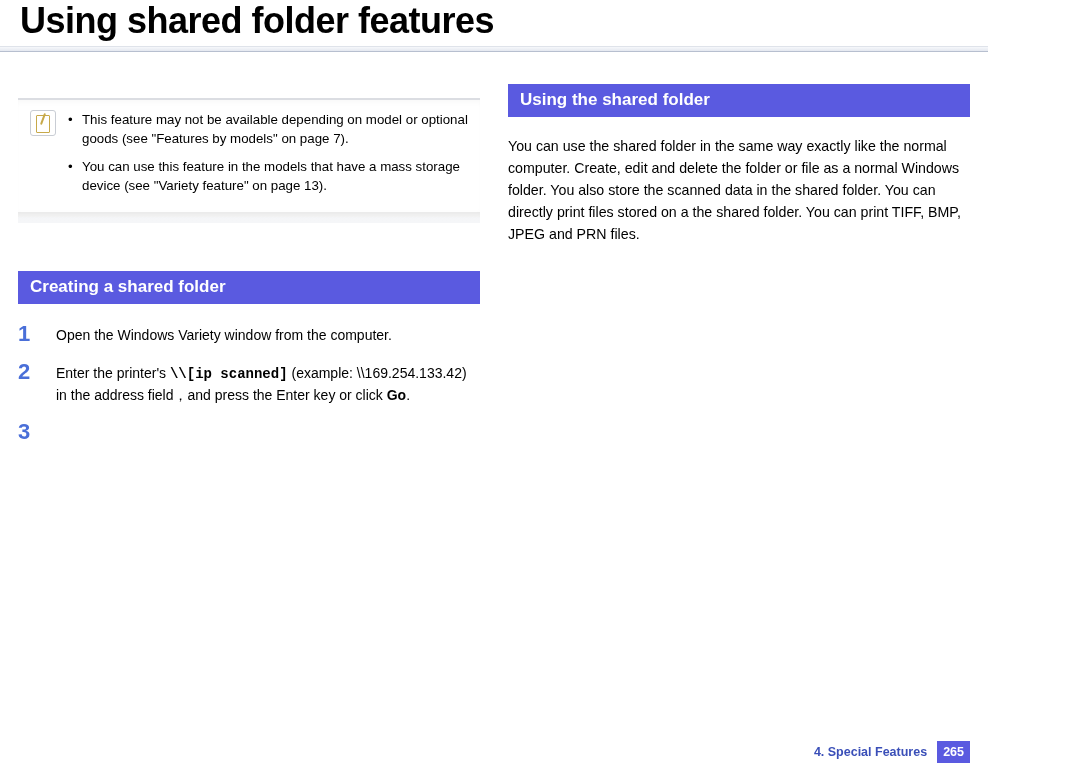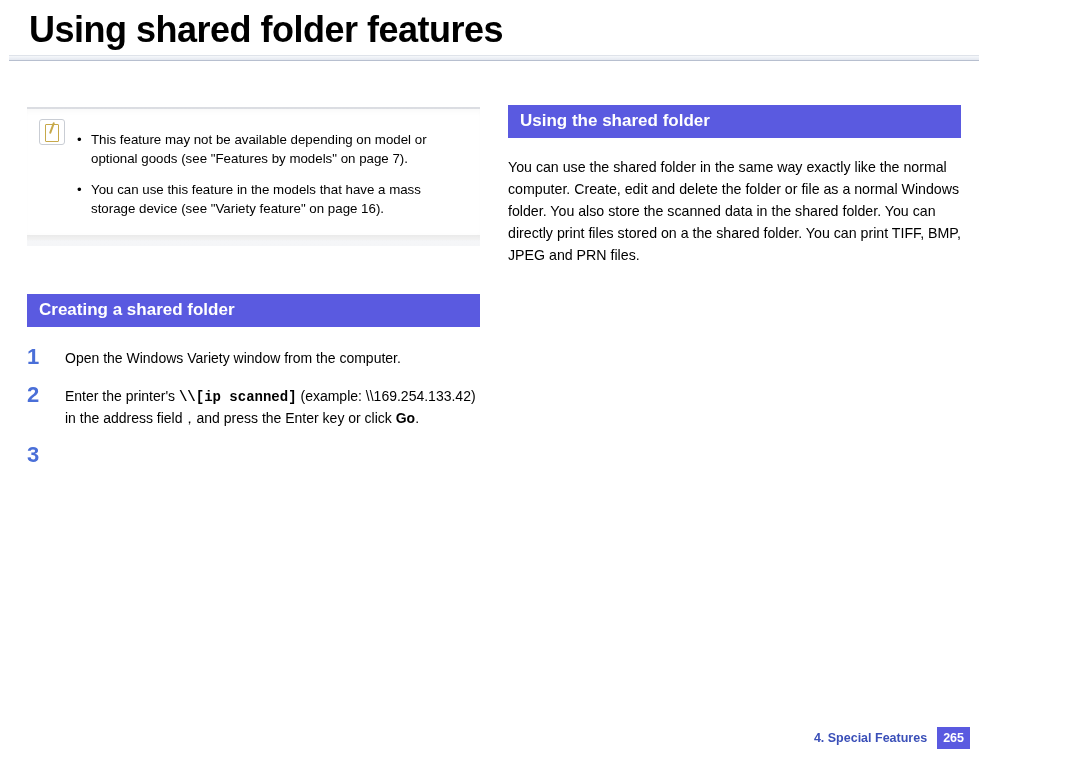--- a/index.html
+++ b/index.html
@@ -1,47 +1,47 @@
 <!DOCTYPE html>
 <html><head>
 <meta charset="utf-8">
 <style>
   * { box-sizing: border-box; margin: 0; padding: 0; }
   html, body { width: 1080px; height: 763px; font-family: "Segoe UI", "Myriad Pro", Arial, sans-serif; color: #000; background: #fff; }
-  .page { width: 988px; height: 763px; position: relative; padding: 9px; }
+  .page { width: 988px; height: 763px; position: relative; padding: 0; }
 
   .title-bar { padding: 0 0 0 20px; }
   .title { font-size: 36px; font-weight: 700; letter-spacing: -0.5px; }
   .title-underline { height: 6px; margin-top: 4px; border-top: 1px solid #dfe3ea; border-bottom: 1px solid #b7bfcf; background: linear-gradient(#f6f8fb, #e4e8f0); }
 
   .content { display: flex; padding: 28px 18px 0 18px; gap: 28px; }
   .col { flex: 1 1 50%; }
 
   .body-text { font-size: 14.2px; line-height: 1.55; }
 
   .note-box { margin-top: 18px; border-top: 2px solid #e6e8ec; border-bottom: 6px solid transparent; border-image: linear-gradient(#dbdde2,#f5f6f8) 1; padding: 10px 12px 14px 12px; position: relative; box-shadow: inset 0 -6px 6px -4px rgba(0,0,0,0.05), inset 0 6px 6px -4px rgba(0,0,0,0.03); }
   .note-box::after { content:""; position:absolute; left:0; right:0; bottom:-1px; height:6px; background: linear-gradient(rgba(0,0,0,0.08), rgba(0,0,0,0)); }
   .note-inner { display:flex; gap:12px; }
   .note-icon { width:26px; height:26px; flex:0 0 26px; border:1px solid #c9cdd4; border-radius:3px; background:#fff; position:relative; }
   .note-icon::before { content:""; position:absolute; left:5px; top:4px; width:12px; height:16px; border:1px solid #c7a94a; border-radius:1px; }
   .note-icon::after { content:""; position:absolute; left:11px; top:2px; width:2px; height:12px; background:#c7a94a; transform:rotate(20deg); border-radius:1px; }
   .note-list { list-style: none; font-size: 13.3px; line-height:1.45; }
-  .note-list li { position:relative; padding-left:14px; margin-bottom:8px;margin-top:11px; }
+  .note-list li { position:relative; padding-left:14px; margin-bottom:8px; }
   .note-list li::before { content:"•"; position:absolute; left:0; top:0; }
 
   .section-head { background:#5a5ae0; color:#fff; font-weight:700; font-size:17px; padding:6px 12px 7px 12px; margin-top:48px; margin-bottom:18px; }
-  .section-head.right { margin-top:16px; }
+  .section-head.right { margin-top:4px; }
 
   .steps { }
   .step { display:flex; gap:16px; margin-bottom:14px; align-items:flex-start; }
   .step-num { color:#4a6fd8; font-weight:700; font-size:22px; width:22px; flex:0 0 22px; text-align:left; line-height:1.1; }
   .step-text { font-size:14px; line-height:1.5; padding-top:3px; }
   .mono { font-family: "Consolas","Courier New",monospace; font-weight:700; }
 
-  .footer { position:absolute; right:18px; bottom:14px; display:flex; align-items:center; gap:10px; font-size:12.5px; font-weight:700; color:#3a4fb8; }
+  .footer { position:absolute; right:18px; bottom:0; display:flex; align-items:center; gap:10px; font-size:12.5px; font-weight:700; color:#3a4fb8; }
   .page-num { background:#5a5ae0; color:#fff; padding:4px 6px; font-size:12.5px; font-weight:700;text-align:center; }
 </style>
 </head>
 <body>
 
 <div class="page">
 
   <div class="title-bar">
     <h1 class="title">Using shared folder features</h1>
   </div>
@@ -49,21 +49,21 @@
 
   <div class="content">
 
     <div class="col">
 
       <div class="note-box">
         <div class="note-inner">
           <div class="note-icon"></div>
           <ul class="note-list">
             <li>This feature may not be available depending on model or optional goods (see "Features by models" on page 7).</li>
-            <li>You can use this feature in the models that have a mass storage device (see "Variety feature" on page 16).</li>
+            <li>You can use this feature in the models that have a mass storage device (see "Variety feature" on page 13).</li>
           </ul>
         </div>
       </div>
 
       <div class="section-head">Creating a shared folder</div>
 
       <div class="steps">
         <div class="step">
           <div class="step-num">1</div>
           <div class="step-text">Open the Windows Variety window from the computer.</div>

